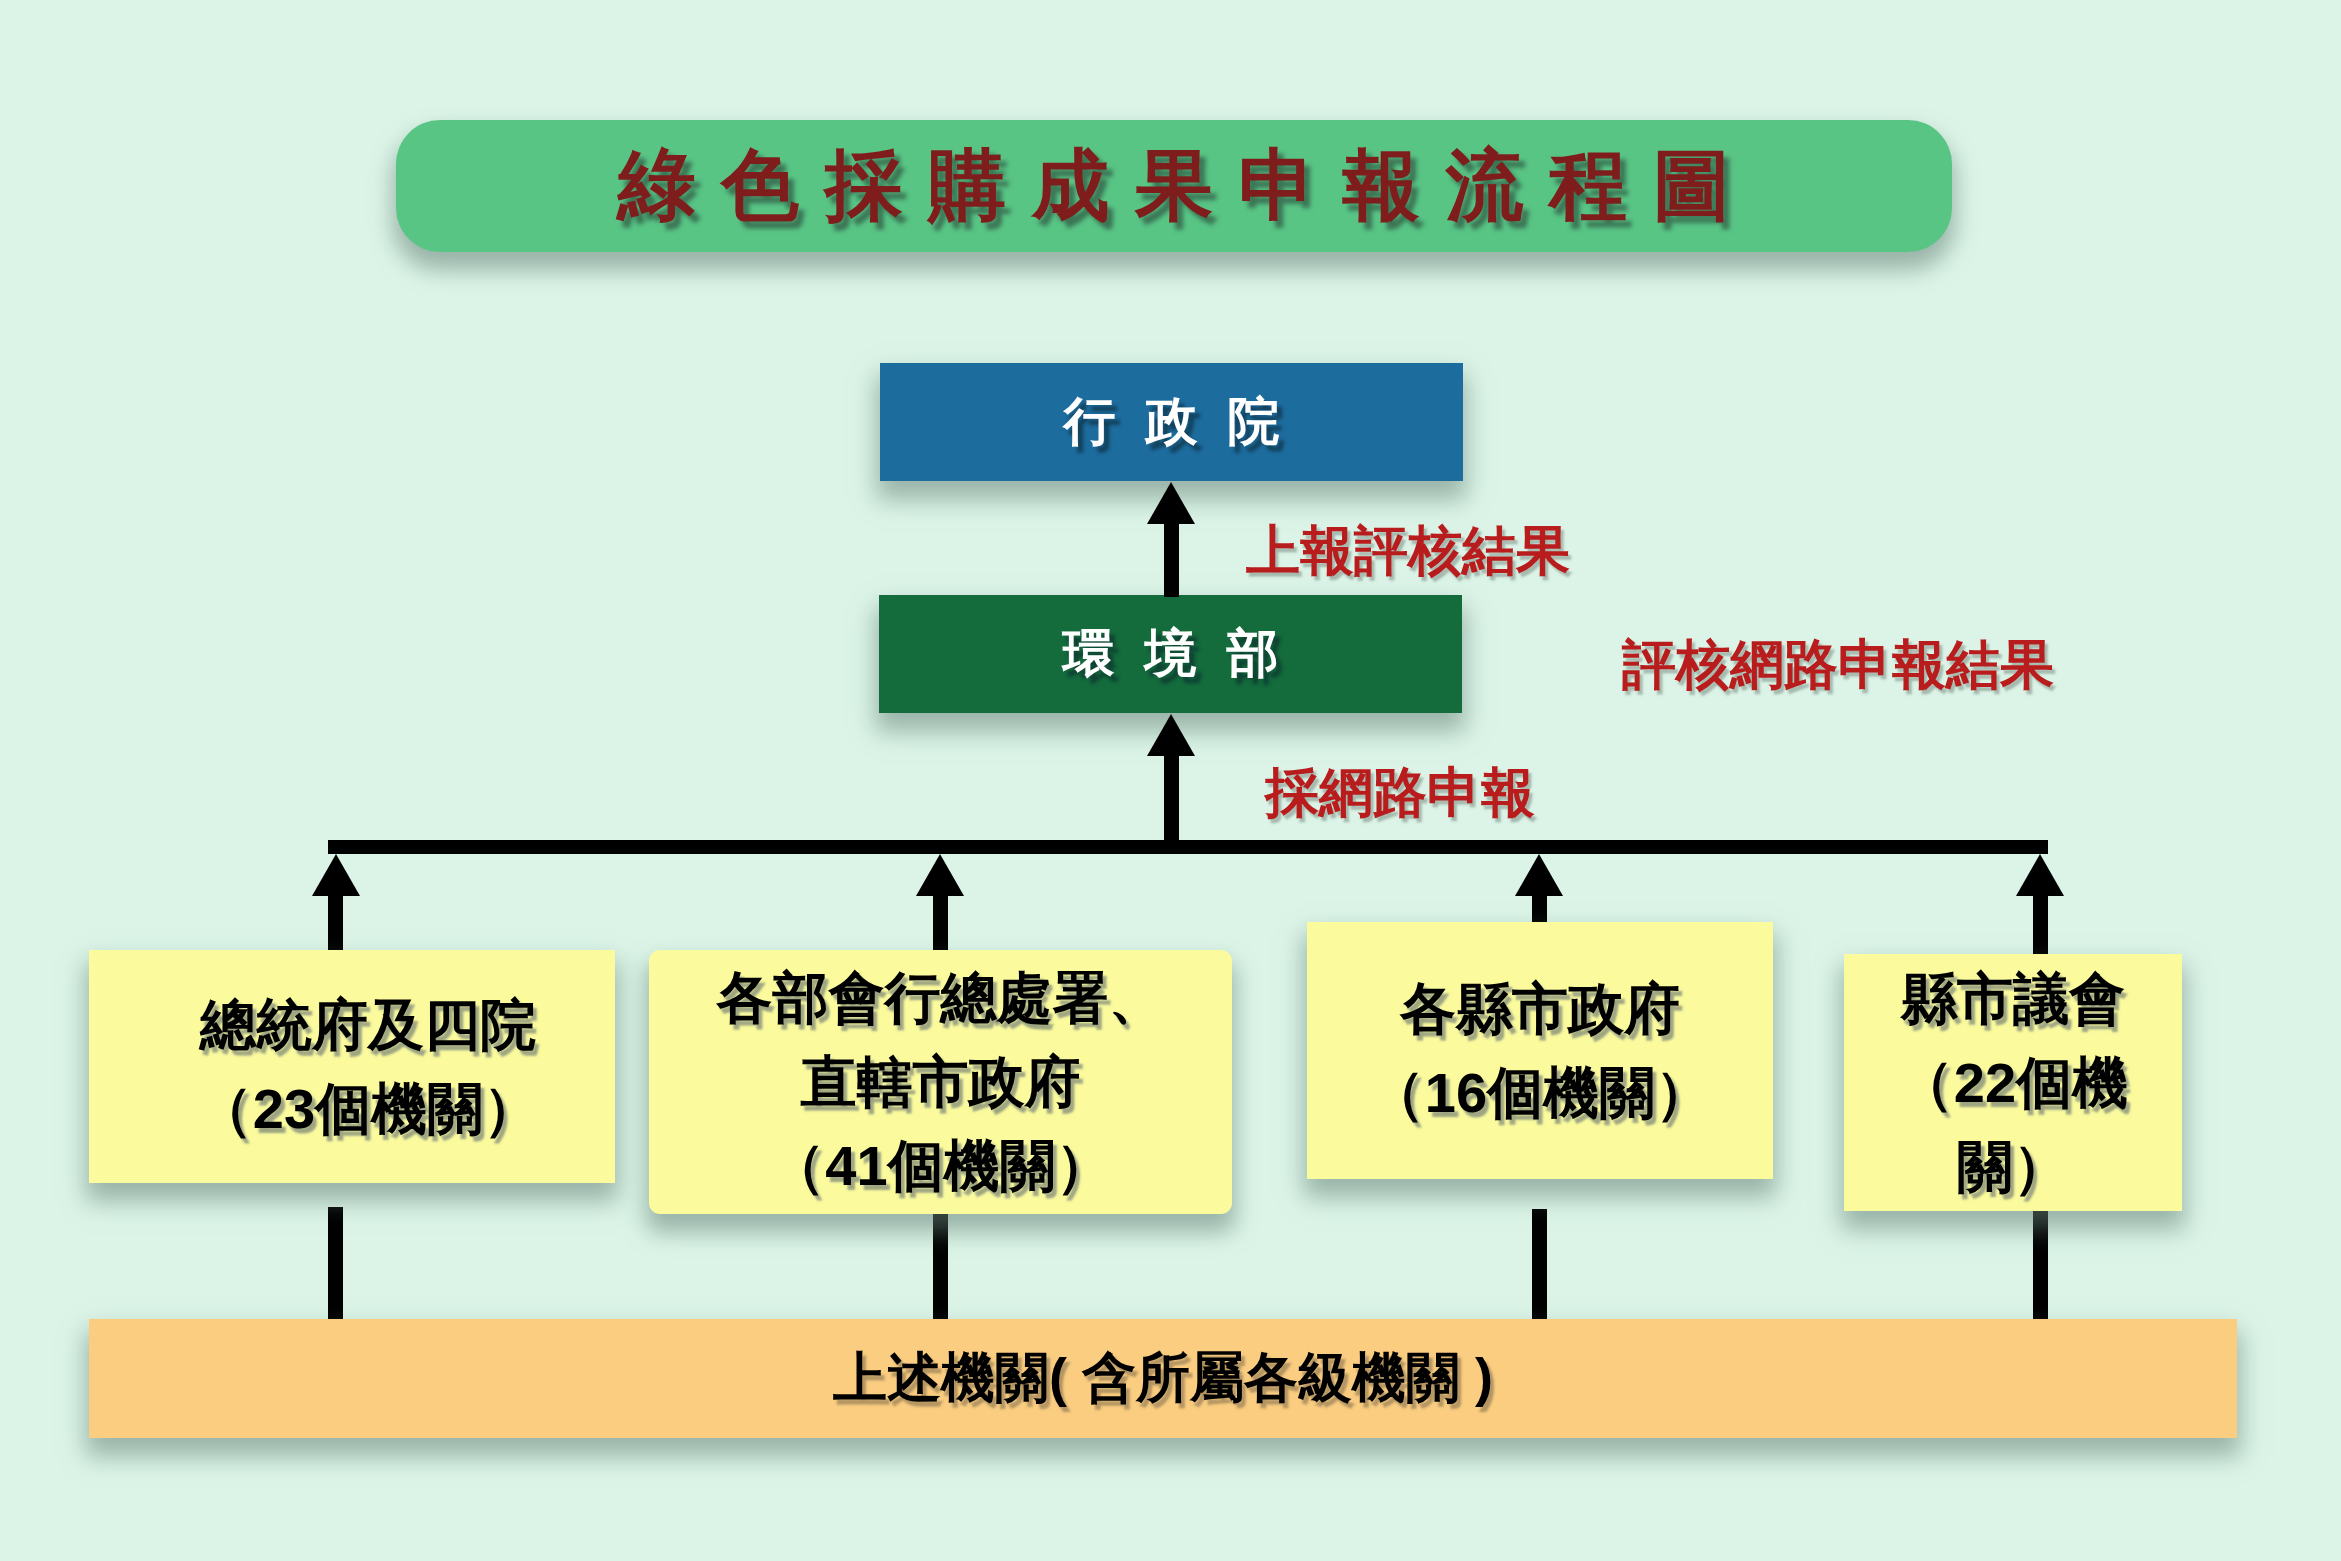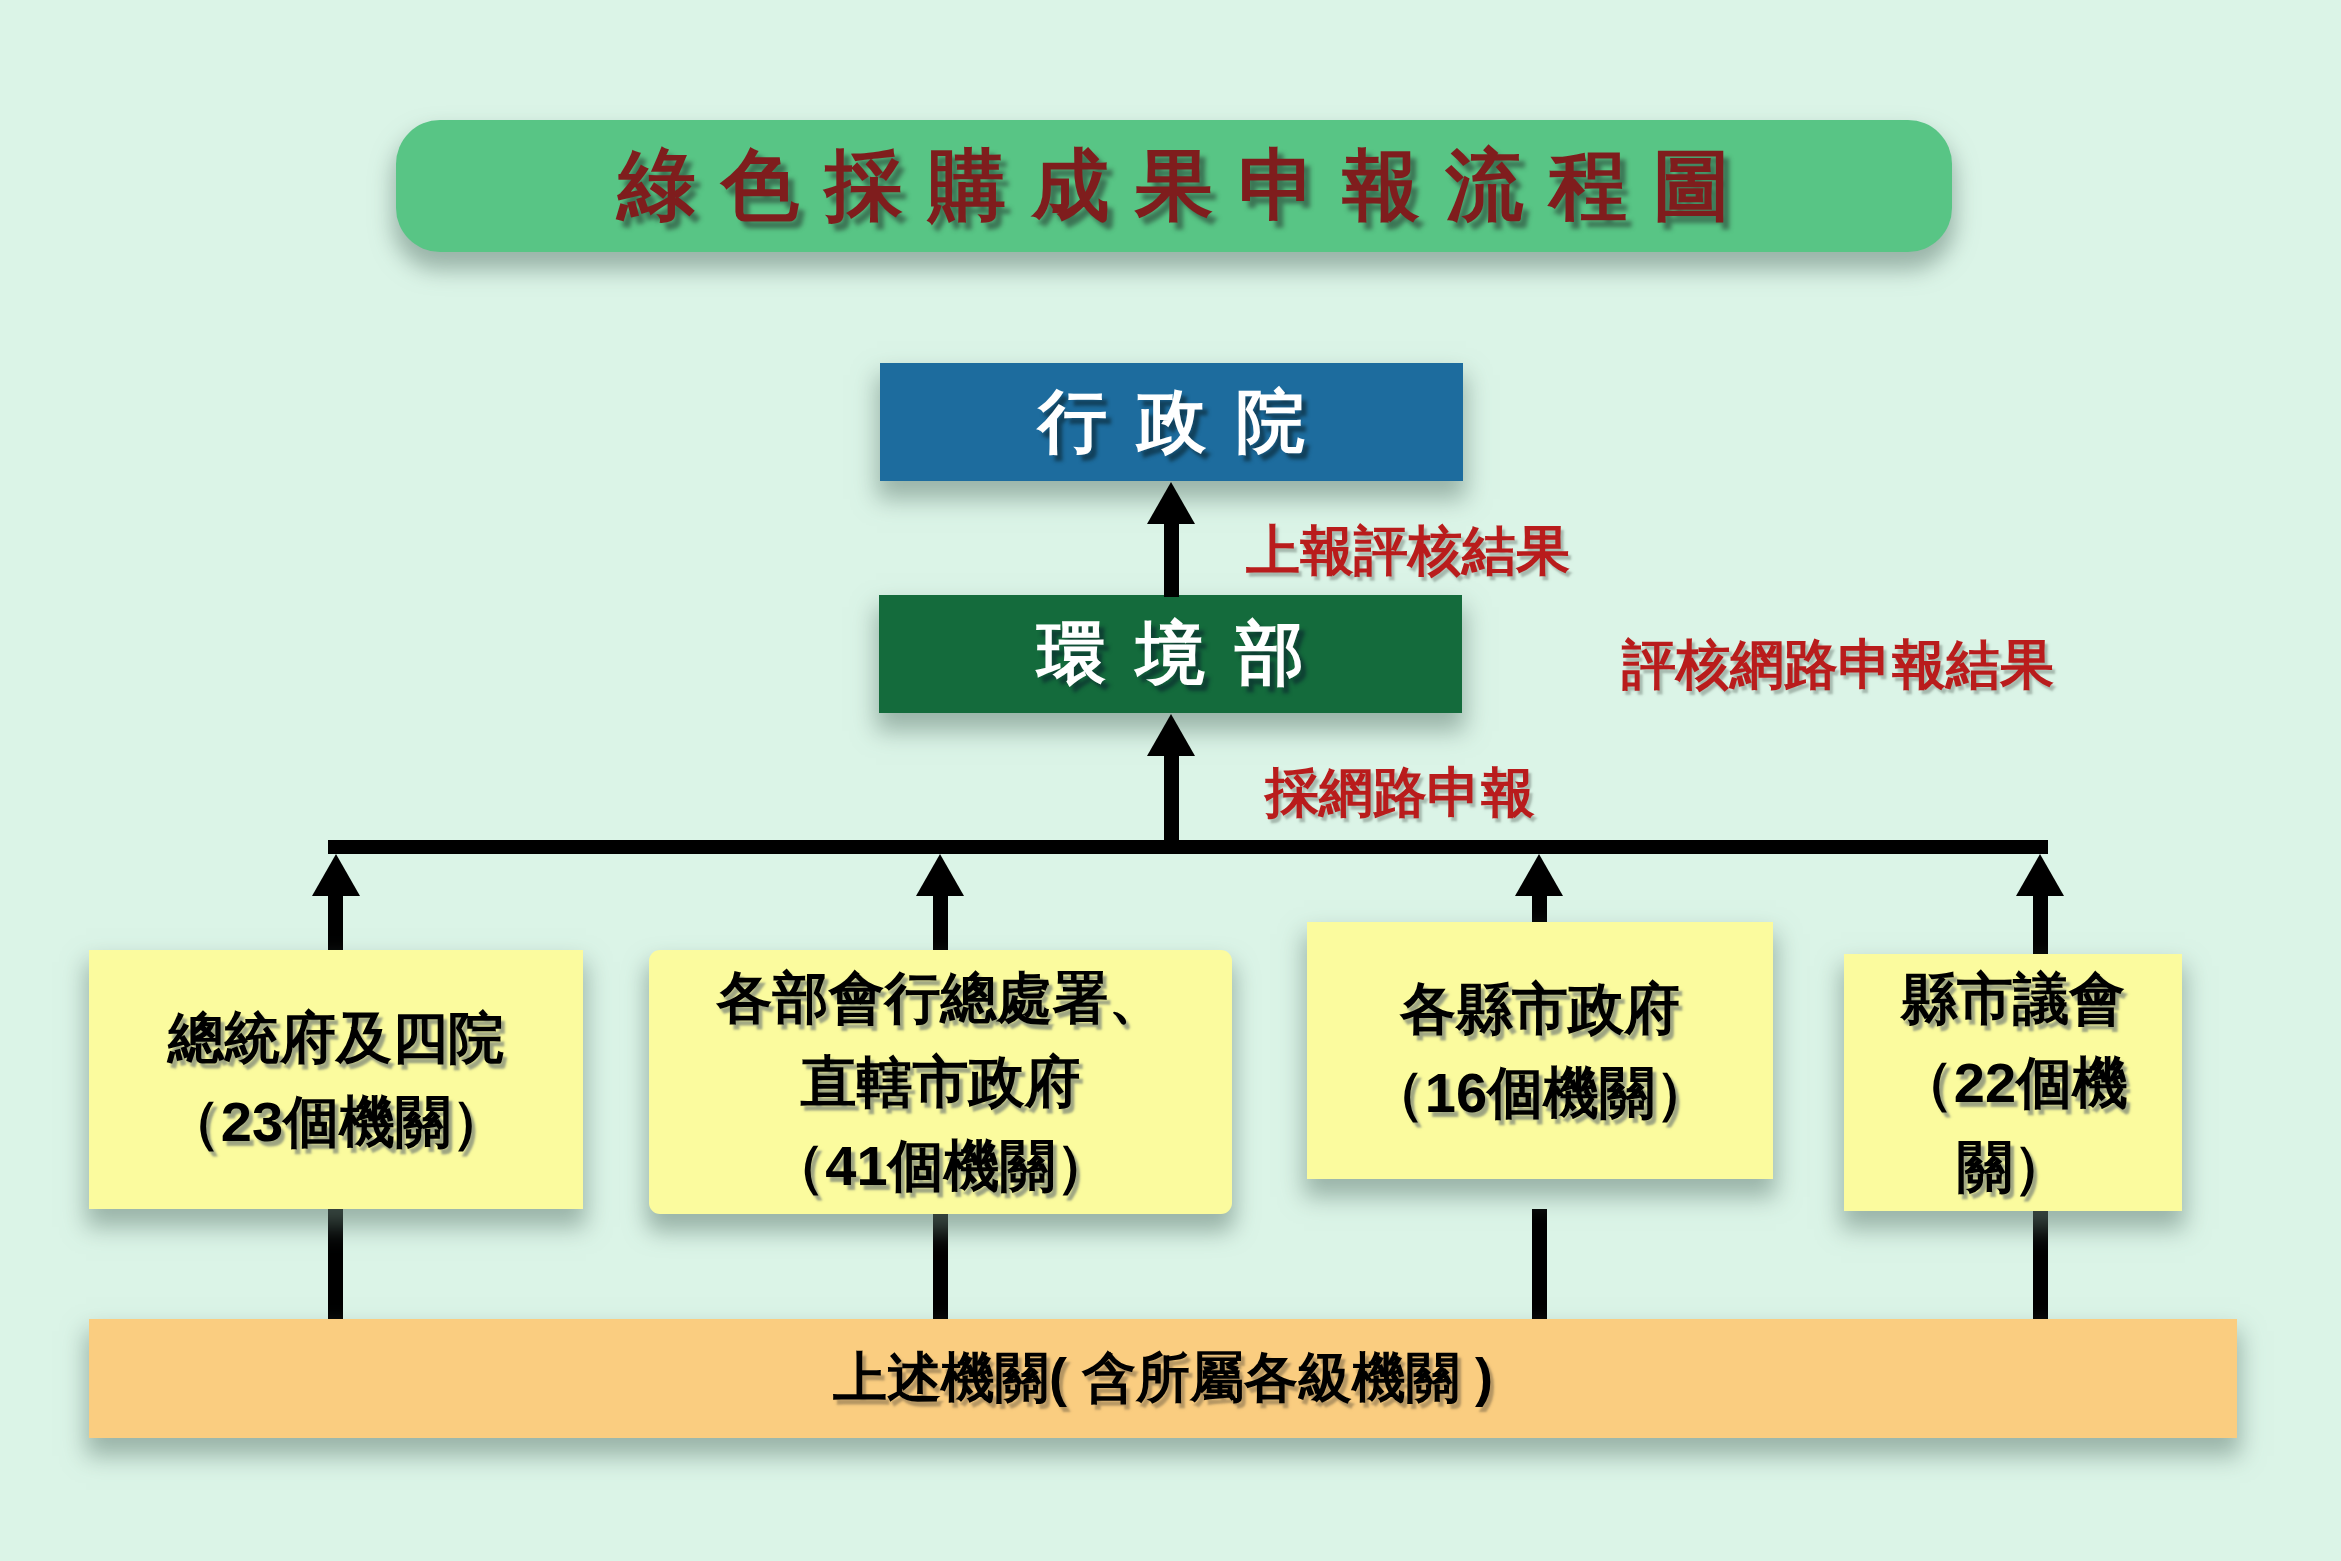--- a/index.html
+++ b/index.html
@@ -22,21 +22,21 @@
     left:396px;top:120px;width:1556px;height:132px;
     border-radius:44px;
     background:#58C585;
     color:#7f1d1d;
     font-size:78px;letter-spacing:25.5px;
     text-shadow:6px 6.8px 4.5px rgba(45,75,60,0.65);
   }
   .gov-box{
     width:583px;height:118px;
     color:#ffffff;
-    font-size:69px;letter-spacing:30px;
+    font-size:52px;letter-spacing:30px;
     text-shadow:5.3px 6px 3.8px rgba(10,35,45,0.6);
   }
   .blue-box{left:880px;top:363px;background:#1D6C9E;}
   .green-box{left:879px;top:595px;background:#146B3C;}
   .ybox{
     background:#FBFB9E;
     color:#000000;
     font-size:56px;line-height:84px;
     text-shadow:3.8px 4.5px 2.3px rgba(125,135,120,0.75);
     flex-direction:column;
@@ -101,21 +101,21 @@
 <div class="abs stem" style="left:933px;top:1212px;height:108px;"></div>
 
 <div class="abs arrowhead" style="left:1515px;top:854px;"></div>
 <div class="abs stem" style="left:1532px;top:894px;height:62px;"></div>
 <div class="abs stem" style="left:1532px;top:1209px;height:111px;"></div>
 
 <div class="abs arrowhead" style="left:2016px;top:854px;"></div>
 <div class="abs stem" style="left:2033px;top:894px;height:62px;"></div>
 <div class="abs stem" style="left:2033px;top:1209px;height:111px;"></div>
 
-<div class="abs node ybox" style="left:89px;top:950px;width:494px;height:259px;">
+<div class="abs node ybox" style="left:89px;top:950px;width:494px;height:233px;padding-left:32px;">
   <div>總統府及四院</div>
   <div>（23個機關）</div>
 </div>
 
 <div class="abs node ybox" style="left:649px;top:950px;width:583px;height:264px;border-radius:11px;">
   <div>各部會行總處署、</div>
   <div>直轄市政府</div>
   <div>（41個機關）</div>
 </div>
 

